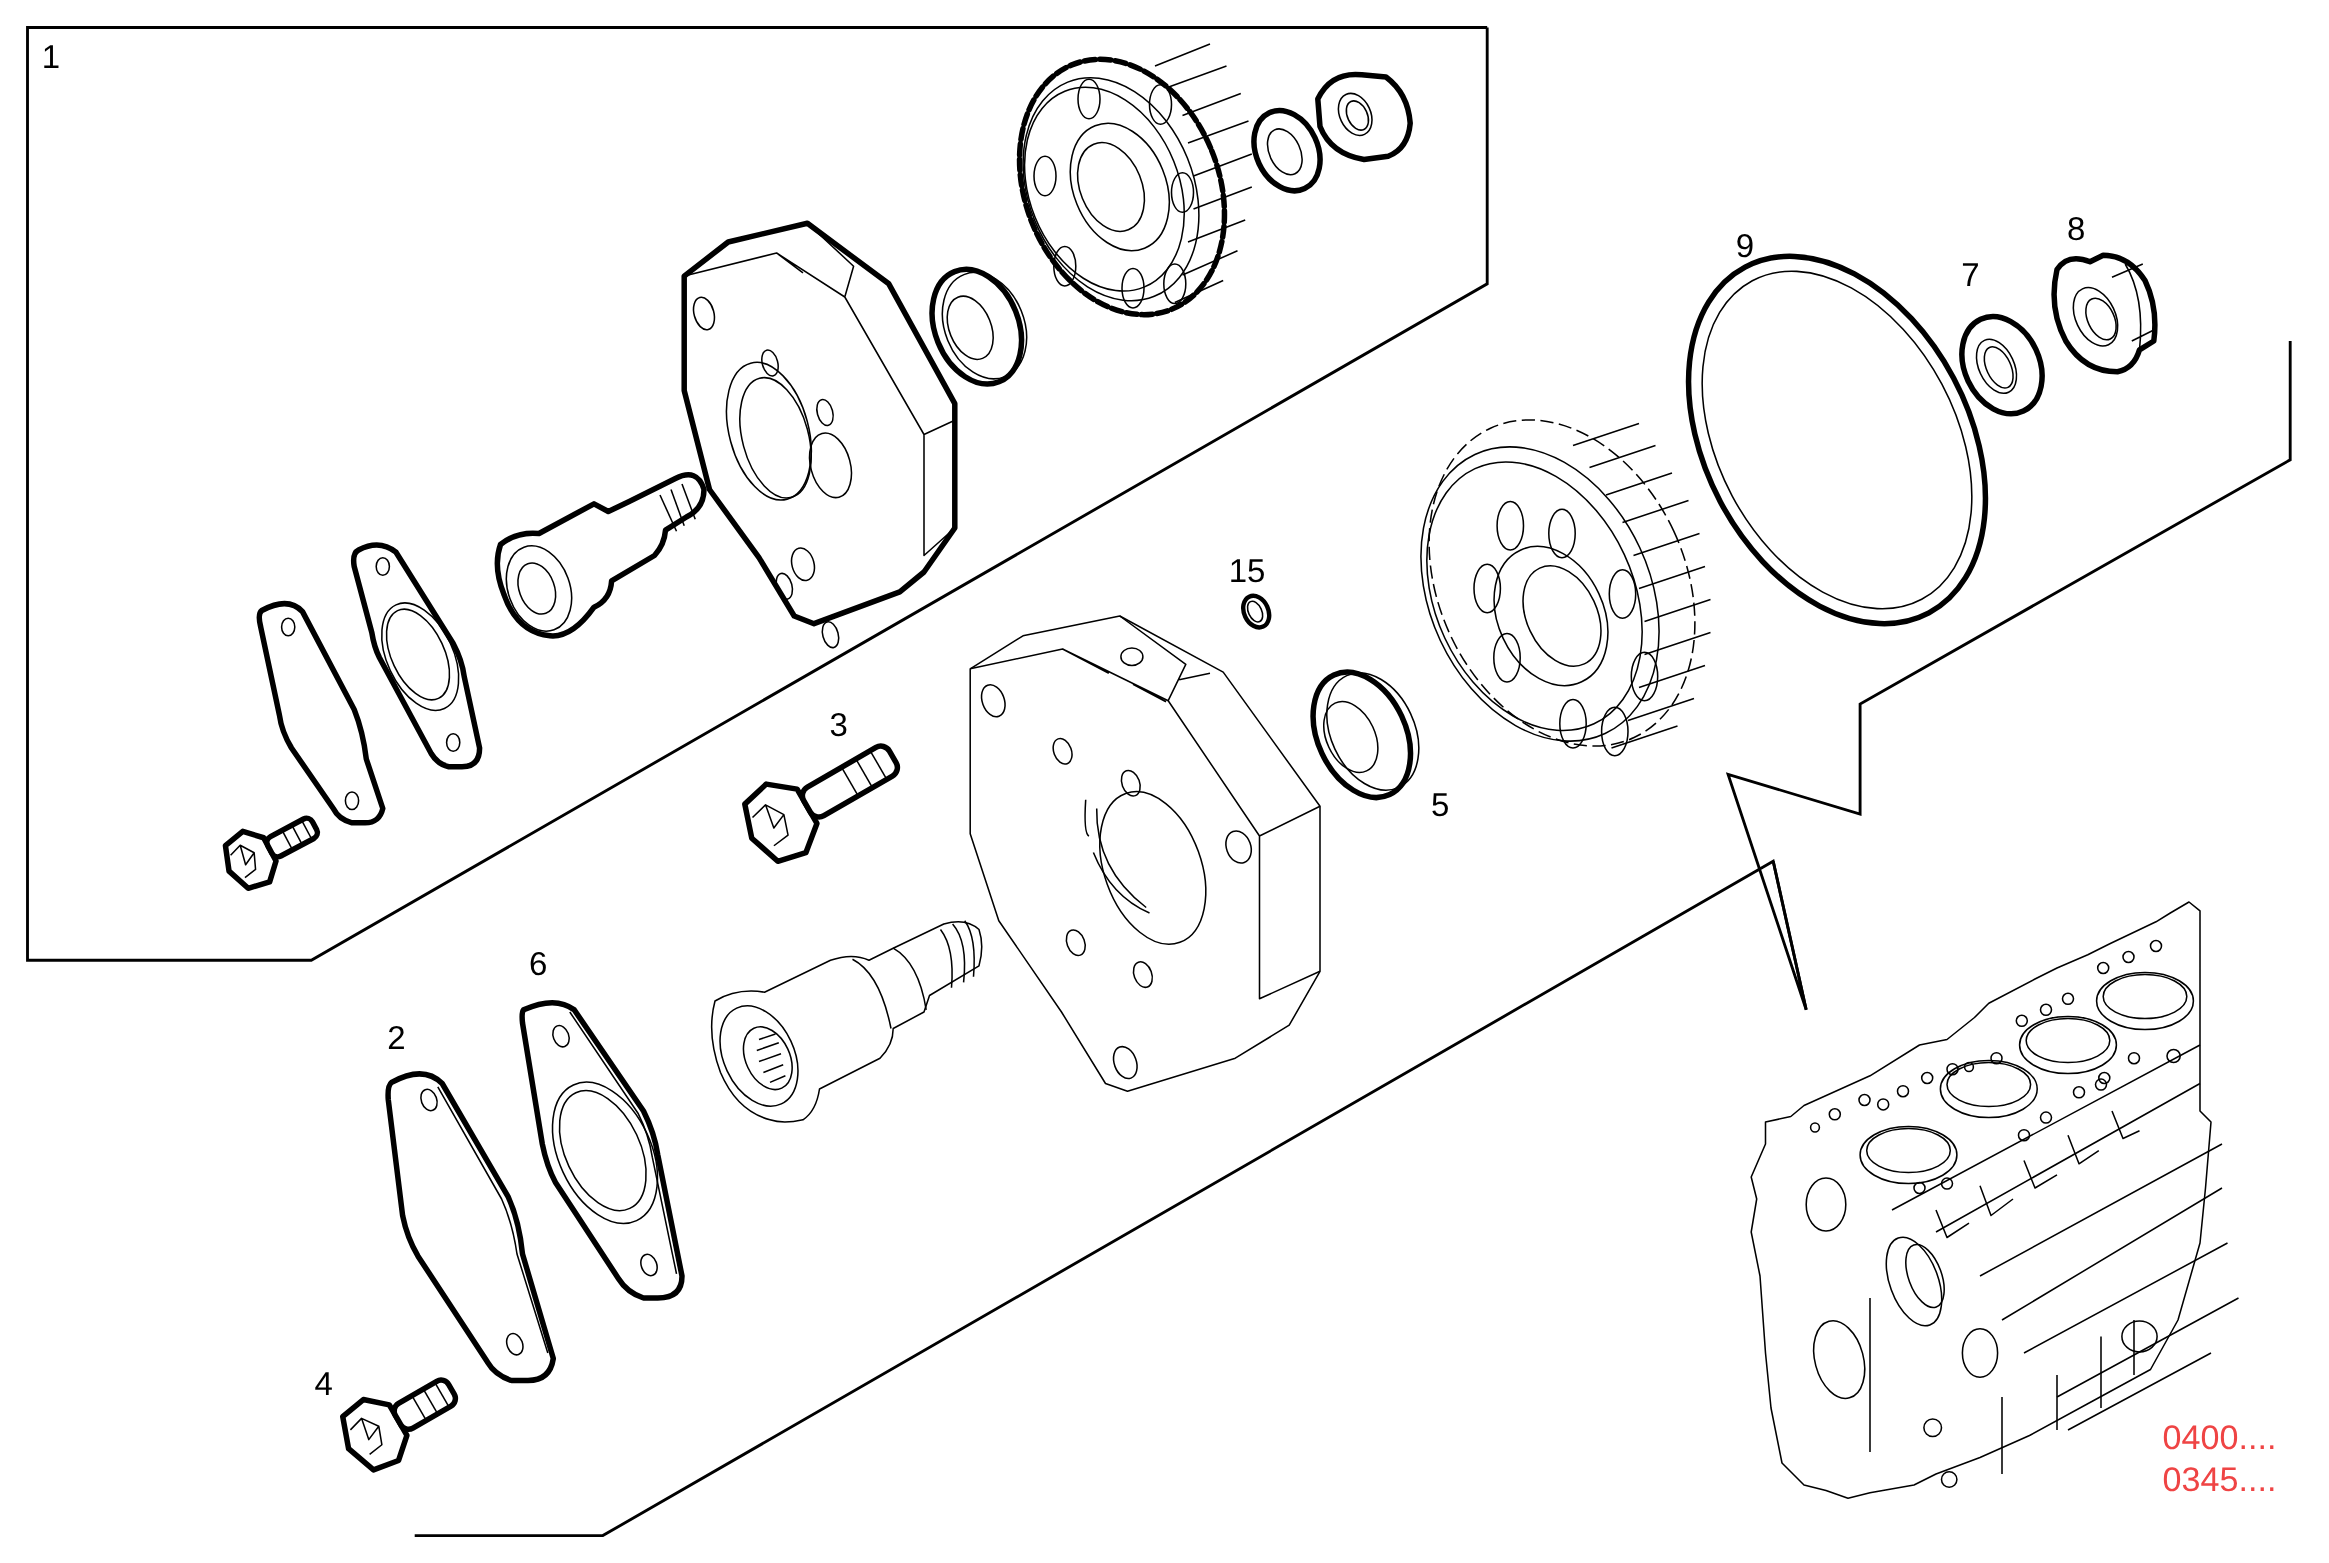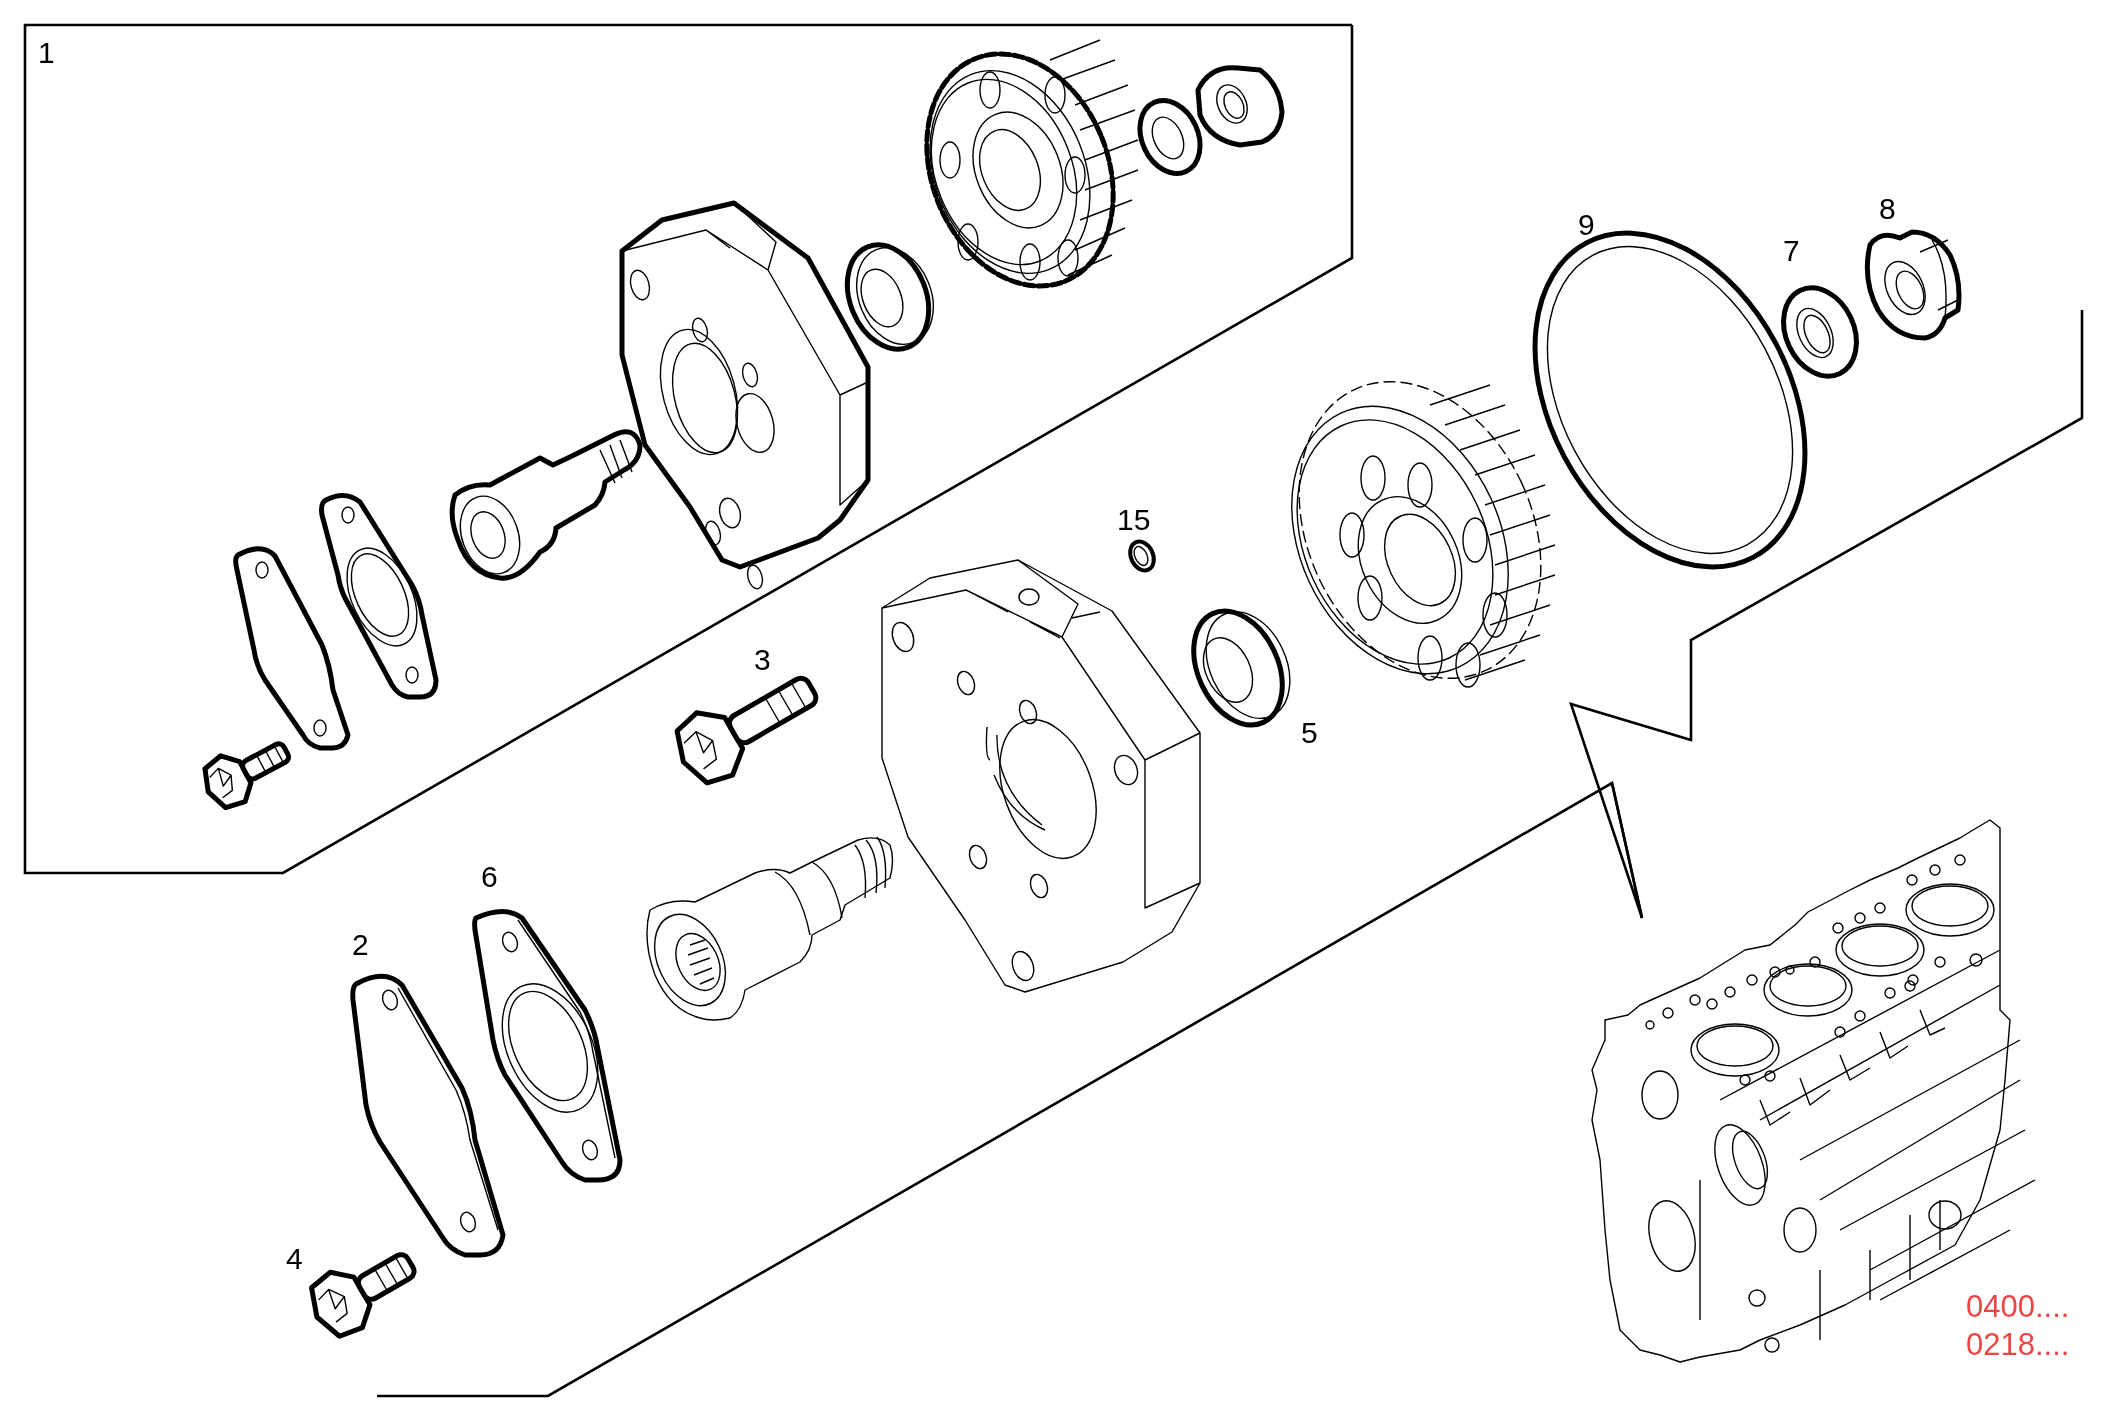--- a/index.html
+++ b/index.html
@@ -278,13 +278,13 @@
 <div class="label" style="left:754px;top:645px;">3</div>
 <div class="label" style="left:286px;top:1244px;">4</div>
 <div class="label" style="left:1301px;top:718px;">5</div>
 <div class="label" style="left:481px;top:862px;">6</div>
 <div class="label" style="left:1783px;top:236px;">7</div>
 <div class="label" style="left:1879px;top:194px;">8</div>
 <div class="label" style="left:1578px;top:210px;">9</div>
 <div class="label" style="left:1117px;top:505px;">15</div>
 
 <div class="ref" style="left:1966px;top:1288px;">0400....</div>
-<div class="ref" style="left:1966px;top:1326px;">0218....</div>
+<div class="ref" style="left:1966px;top:1326px;">0345....</div>
 
 </body></html>

